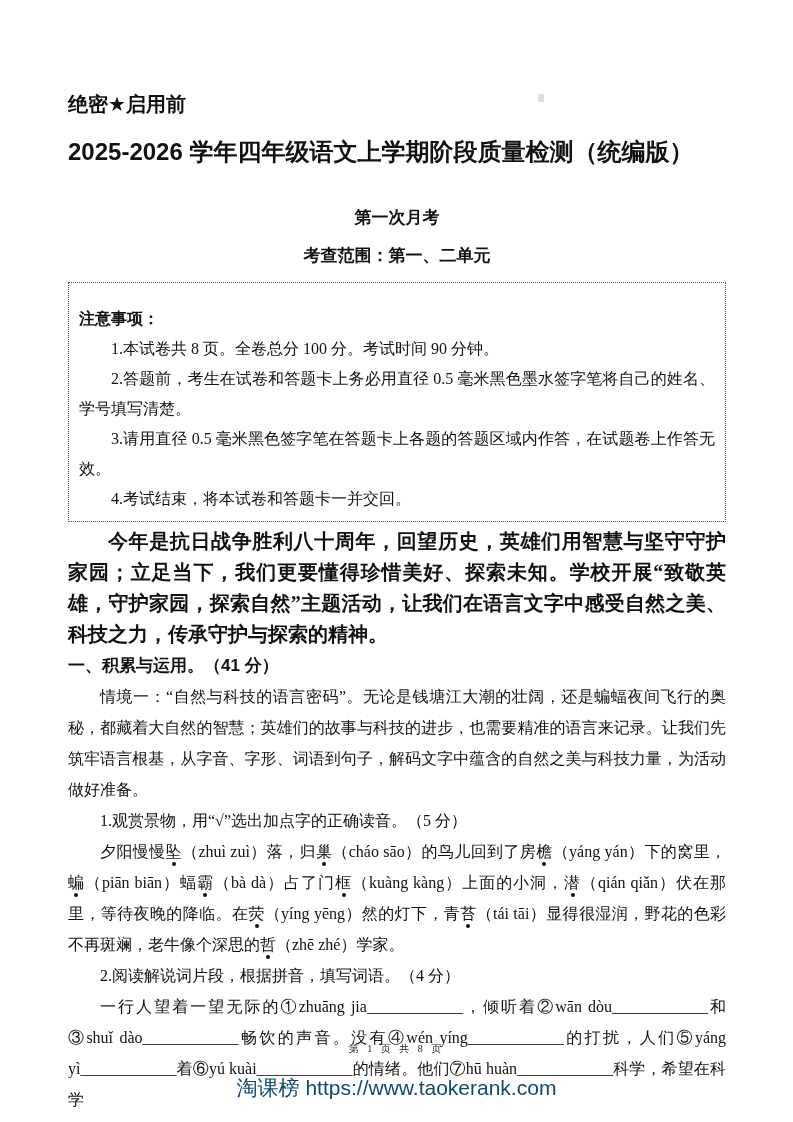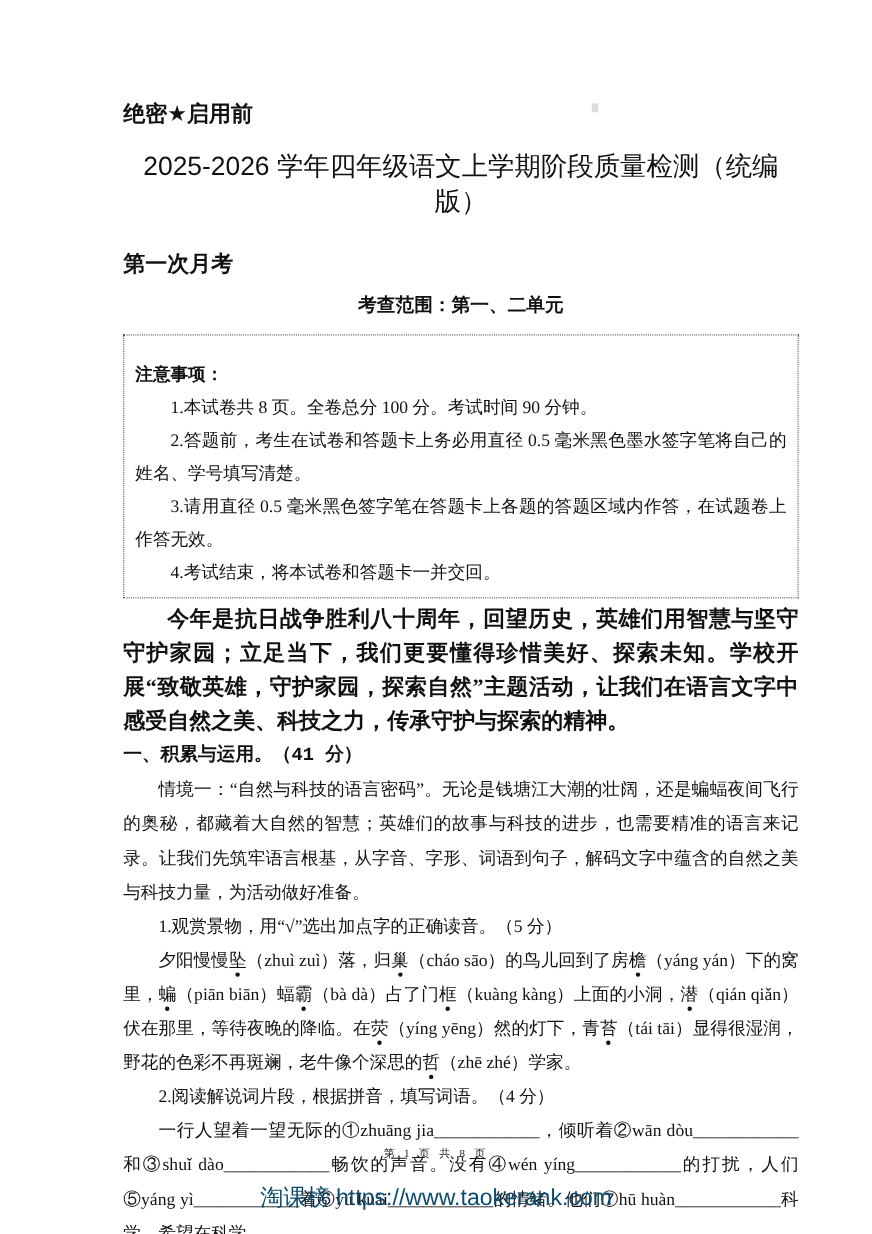--- a/index.html
+++ b/index.html
@@ -6,45 +6,44 @@
   html, body { background: #ffffff; }
   .page {
     position: relative;
     width: 793px;
     height: 1122px;
     margin: 0 auto;
     background: #ffffff;
     color: #111111;
     font-family: "Liberation Serif", "DejaVu Serif", serif;
     overflow: hidden;
-    padding-left: 44px;
   }
   .content { padding: 92px 67px 0 68px; }
 
   .secrecy {
     font-family: "Liberation Sans", "DejaVu Sans", sans-serif;
     font-weight: bold;
     font-size: 20px;
     line-height: 24px;
     text-align: left;
   }
   .exam-title {
     margin-top: 20px;
-    text-align: center;
+    text-align: left;
     font-family: "Liberation Sans", "DejaVu Sans", sans-serif;
-    font-weight: normal;
+    font-weight: bold;
     font-size: 24px;
     line-height: 32px;
   }
   .exam-session {
-    margin-top: 24px;
-    text-align: left;
+    margin-top: 34px;
+    text-align: center;
     font-family: "Liberation Sans", "DejaVu Sans", sans-serif;
     font-weight: bold;
-    font-size: 20px;
+    font-size: 17px;
     line-height: 32px;
   }
   .exam-scope {
     margin-top: 10px;
     text-align: center;
     font-weight: bold;
     font-size: 17px;
     line-height: 24px;
   }
 
@@ -69,21 +68,21 @@
 
   .intro-paragraph {
     margin-top: 4px;
     font-weight: bold;
     font-size: 20px;
     line-height: 31px;
     text-indent: 2em;
     text-align: justify;
   }
   .section-heading {
-    font-family: Liberation Mono, monospace;
+    font-family: Liberation Sans, sans-serif;
     font-weight: bold;
     font-size: 17px;
     line-height: 31px;
   }
   .scenario-paragraph {
     font-weight: normal;
     font-size: 16px;
     line-height: 31px;
     text-indent: 2em;
     text-align: justify;

